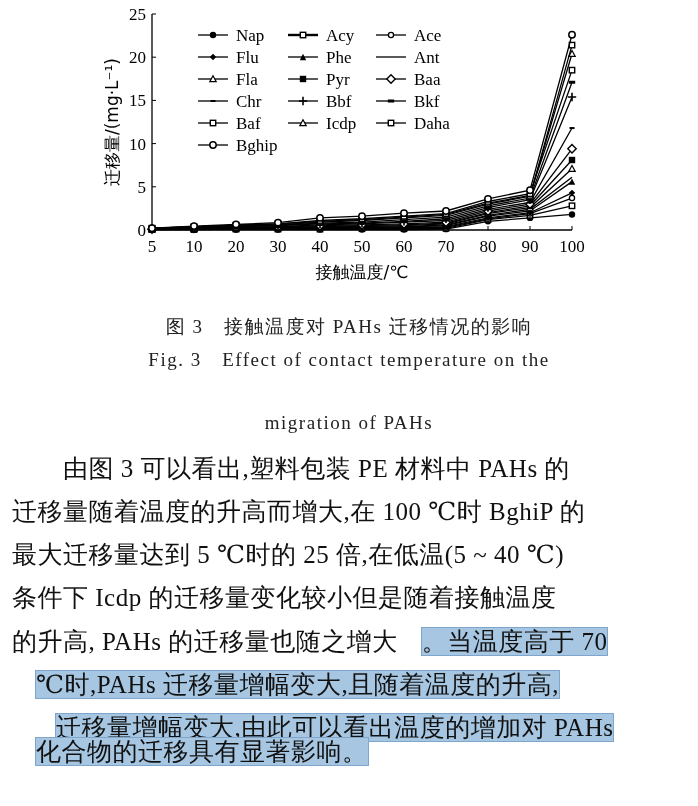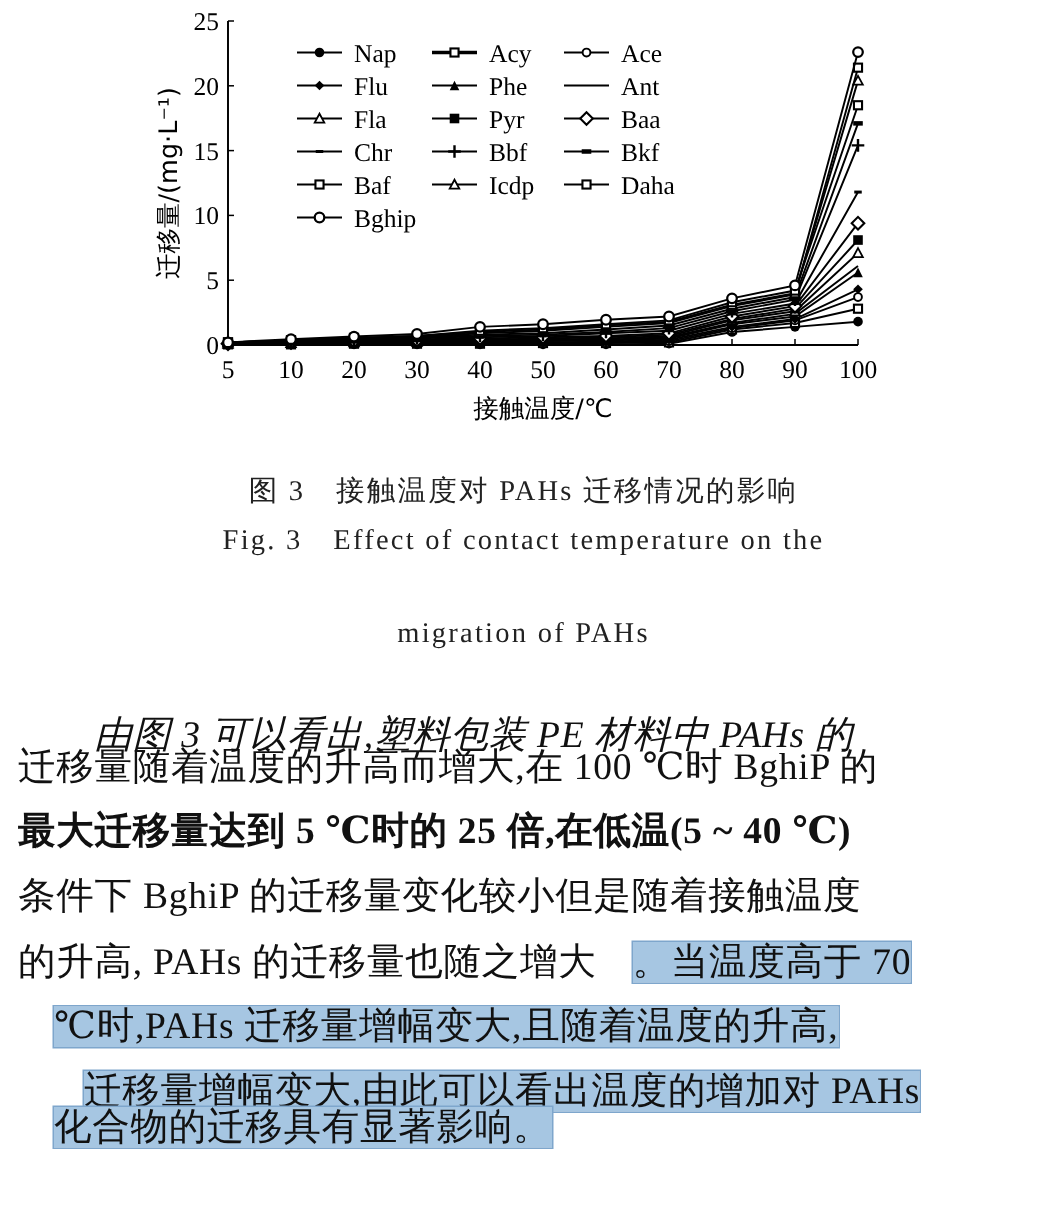--- a/index.html
+++ b/index.html
@@ -721,23 +721,23 @@
     </g>
   <text id="xlabel" x="362" y="278" text-anchor="middle" font-size="17" font-family="DejaVu Sans, sans-serif">接触温度/℃</text>
   <text id="ylabel" transform="translate(118,122) rotate(-90)" text-anchor="middle" font-size="17" font-family="DejaVu Sans, sans-serif">迁移量/(mg·L⁻¹)</text>
 </svg>
 
 <div class="cap" style="top:314px;">图 3　接触温度对 PAHs 迁移情况的影响</div>
 <div class="cap" style="top:347px;">Fig. 3　Effect of contact temperature on the</div>
 <div class="cap" style="top:412px;">migration of PAHs</div>
 
 <div>
-  <div class="line" style="top:472px;font-style:italic;">　　由图 3 可以看出,塑料包装 PE 材料中 PAHs 的</div>
+  <div class="line" style="top:450px;">　　由图 3 可以看出,塑料包装 PE 材料中 PAHs 的</div>
   <div class="line" style="top:493px;text-align:center;">迁移量随着温度的升高而增大,在 100 ℃时 BghiP 的</div>
-  <div class="line" style="top:536px;font-weight:bold;">最大迁移量达到 5 ℃时的 25 倍,在低温(5 ~ 40 ℃)</div>
-  <div class="line" style="top:579px;">条件下 BghiP 的迁移量变化较小但是随着接触温度</div>
+  <div class="line" style="top:536px;">最大迁移量达到 5 ℃时的 25 倍,在低温(5 ~ 40 ℃)</div>
+  <div class="line" style="top:579px;">条件下 Icdp 的迁移量变化较小但是随着接触温度</div>
   <div class="line" style="top:623px;">
     <span>的升高, PAHs 的迁移量也随之增大</span><span class="hl">。当温度高于 70</span>
   </div>
   <div class="line" style="top:666px;"><span class="hl">℃时,PAHs 迁移量增幅变大,且随着温度的升高,</span></div>
   <div class="line" style="top:709px;padding-left:20px;"><span class="hl">迁移量增幅变大,由此可以看出温度的增加对 PAHs</span></div>
   <div class="line" style="top:733px;"><span class="hl">化合物的迁移具有显著影响。</span></div>
 </div>
 
 </body></html>

